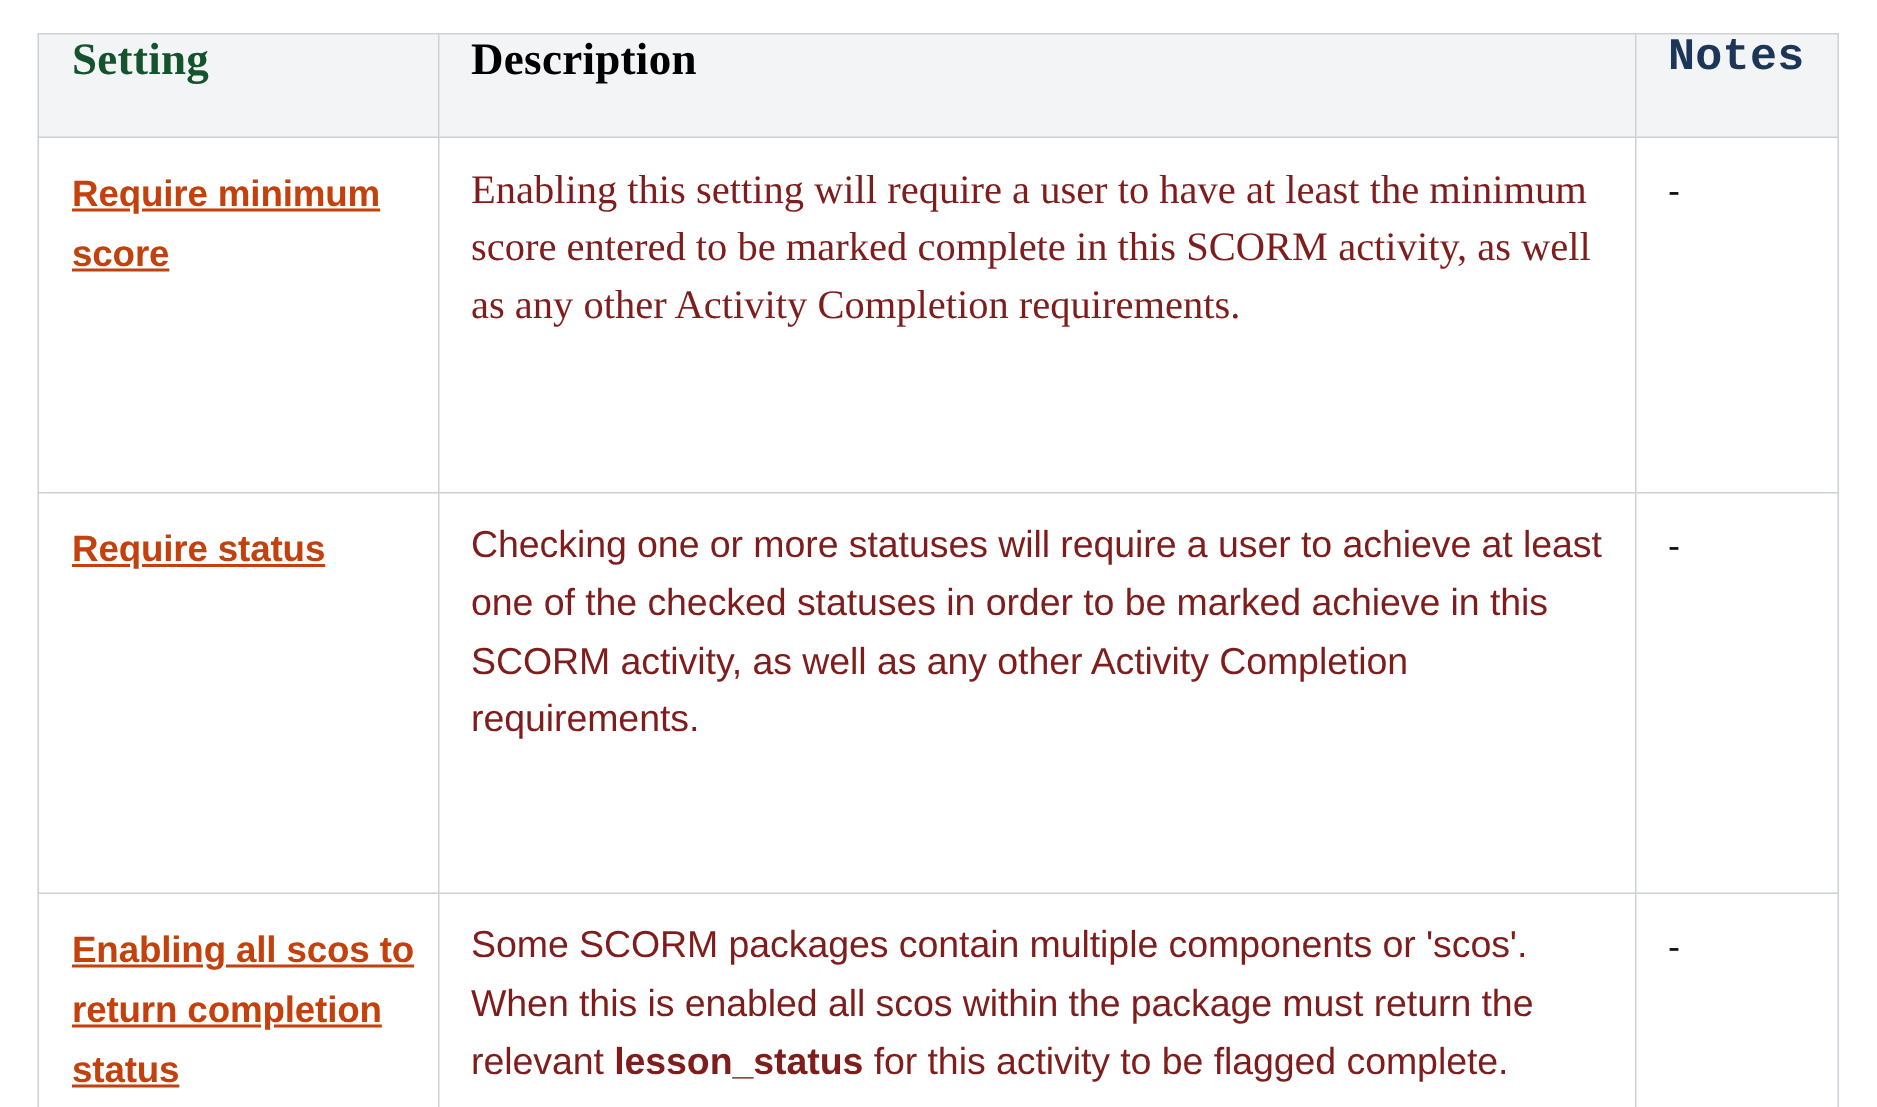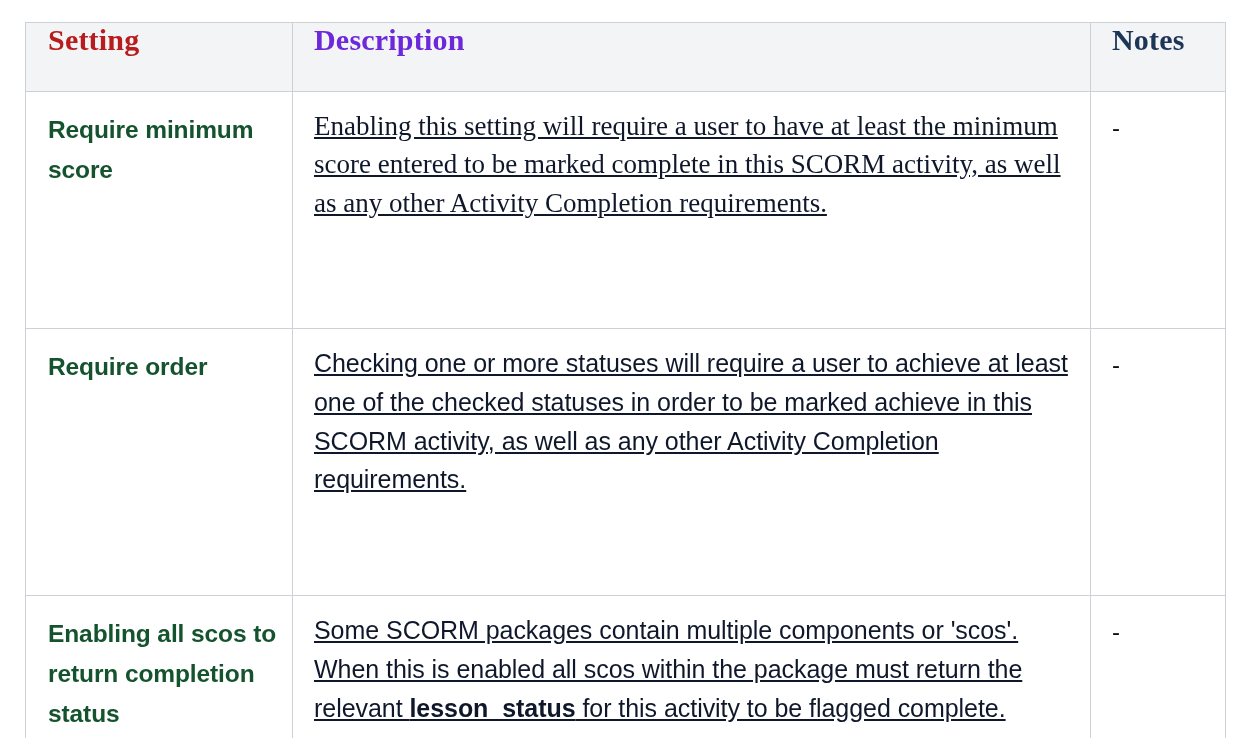--- a/index.html
+++ b/index.html
@@ -65,33 +65,33 @@
 
   
   td.cell-setting {
     padding: 18px 14px 34px 22px;
   }
   .setting-label {
     font-family: "Liberation Sans", sans-serif;
     font-weight: bold;
     font-size: 24.5px;
     line-height: 1.64;
-    color: #14532d;
+    color: #c2410c;
     letter-spacing: -0.1px;
+    text-decoration: underline;
   }
 
   td.cell-description {
     padding: 15px 18px 34px 21px;
   }
   .desc-text {
     font-size: 25px;
     line-height: 1.55;
-    color: #0f172a;
+    color: #7f1d1d;
     letter-spacing: -0.05px;
-    text-decoration: underline;
   }
   .desc-text.serif {
     font-family: "Liberation Serif", serif;
     font-size: 27px;
     line-height: 1.42;
     letter-spacing: 0;
   }
   .desc-text.sans {
     font-family: "Liberation Sans", sans-serif;
   }
@@ -123,48 +123,48 @@
   <table class="settings-table">
     <colgroup>
       <col class="col-setting">
       <col class="col-description">
       <col class="col-notes">
     </colgroup>
 
     <thead>
       <tr>
         <th class="th-setting" style="border-color: rgb(205, 208, 214); background: rgb(242, 244, 246);">
-          <div class="th-inner" style="color: #b91c1c;">Setting</div>
+          <div class="th-inner" style="color: #14532d;">Setting</div>
         </th>
         <th class="th-description" style="border-color: rgb(205, 208, 214); background: rgb(242, 244, 246);">
-          <div class="th-inner" style="color: #6d28d9;">Description</div>
+          <div class="th-inner" style="color: #000000;">Description</div>
         </th>
         <th class="th-notes" style="border-color: rgb(205, 208, 214); background: rgb(242, 244, 246);">
-          <div class="th-inner" style="color: rgb(29, 53, 87);">Notes</div>
+          <div class="th-inner" style="color: rgb(29, 53, 87); font-family: Liberation Mono, monospace;">Notes</div>
         </th>
       </tr>
     </thead>
 
     <tbody>
 
       <tr class="row-1">
         <td class="cell-setting" style="border-color: rgb(205, 208, 214);">
           <div class="setting-label">Require minimum score</div>
         </td>
         <td class="cell-description" style="border-color: rgb(205, 208, 214);">
           <div class="desc-text serif">Enabling this setting will require a user to have at least the minimum score entered to be marked complete in this SCORM activity, as well as any other Activity Completion requirements.</div>
         </td>
         <td class="cell-notes" style="border-color: rgb(205, 208, 214);">
           <div class="notes-text">-</div>
         </td>
       </tr>
 
       <tr class="row-2">
         <td class="cell-setting" style="border-color: rgb(205, 208, 214);">
-          <div class="setting-label">Require order</div>
+          <div class="setting-label">Require status</div>
         </td>
         <td class="cell-description" style="border-color: rgb(205, 208, 214);">
           <div class="desc-text sans">Checking one or more statuses will require a user to achieve at least one of the checked statuses in order to be marked achieve in this SCORM activity, as well as any other Activity Completion requirements.</div>
         </td>
         <td class="cell-notes" style="border-color: rgb(205, 208, 214);">
           <div class="notes-text">-</div>
         </td>
       </tr>
 
       <tr class="row-3">

